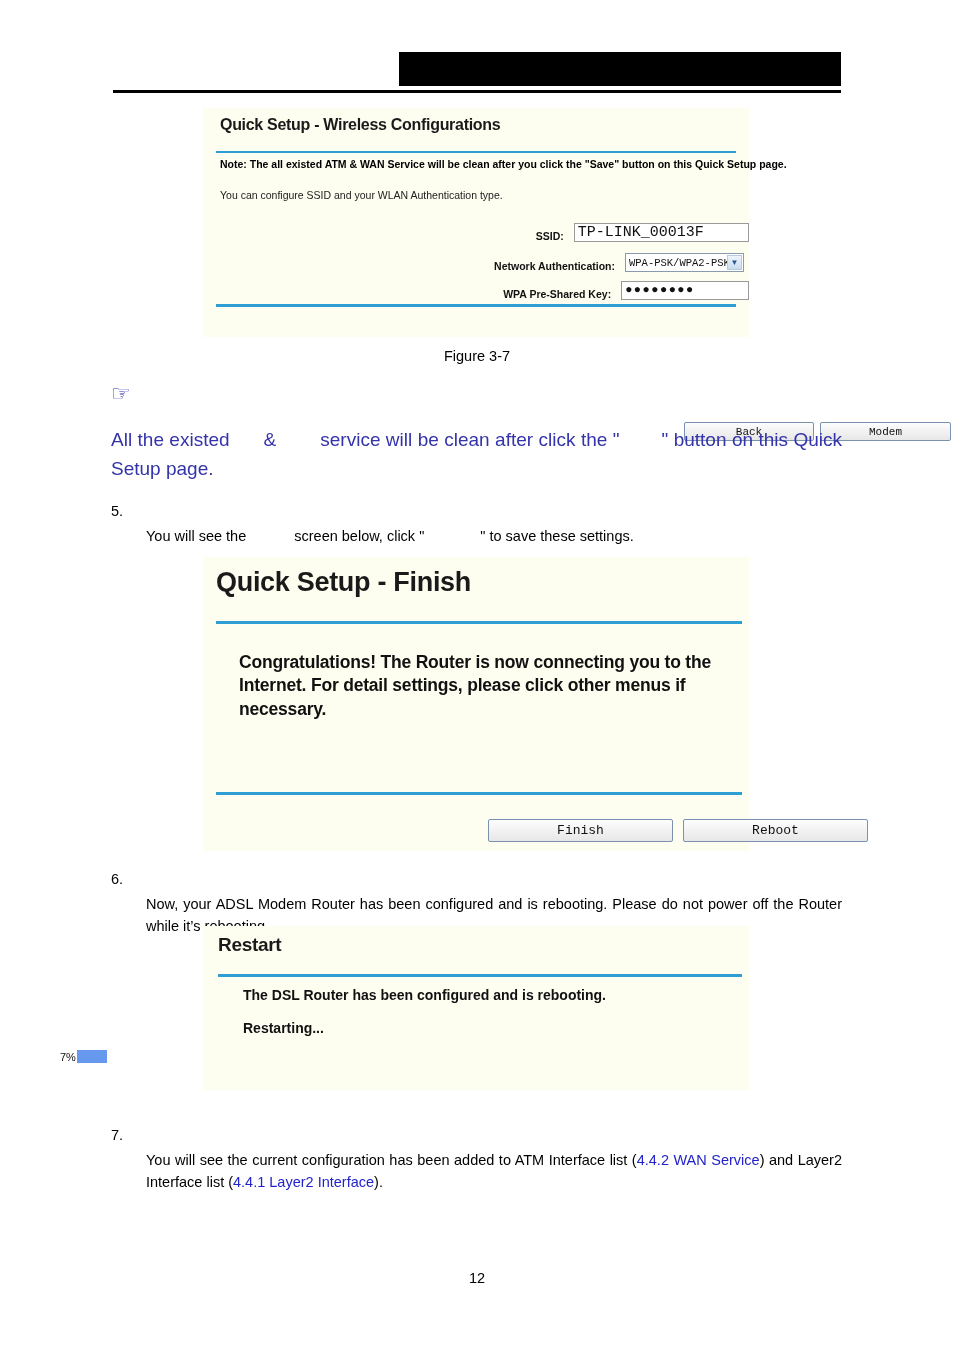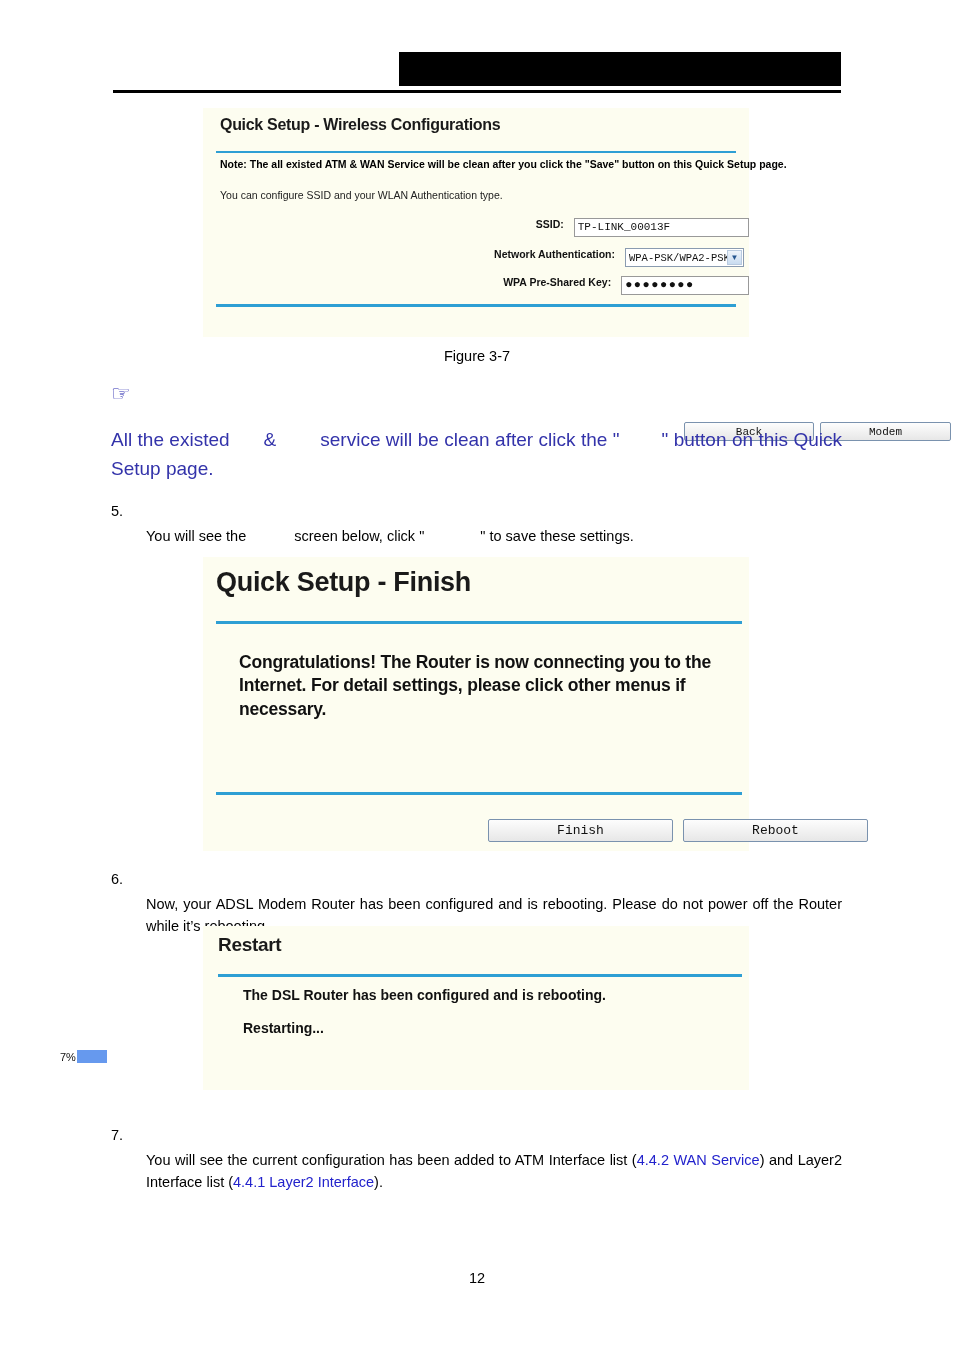--- a/index.html
+++ b/index.html
@@ -101,40 +101,40 @@
     white-space: nowrap;
     color: #222;
   }
 
   .form-row {
     position: absolute;
     left: 0;
     width: 546px;
     height: 24px;
     display: flex;
-    align-items: flex-start;
+    align-items: flex-end;
   }
   .form-label {
     width: 422px;
     text-align: right;
     padding-right: 10px;
     box-sizing: border-box;
     font-size: 10.5px;
     font-weight: bold;
     color: #111;
     white-space: nowrap;
   }
   .text-input {
     box-sizing: border-box;
     border: 1px solid #999;
     background: #ffffff;
     height: 19px;
     line-height: 17px;
     font-family: "Liberation Mono", monospace;
-    font-size: 11px;
+    font-size: 15px;
     color: #111;
     padding: 0 3px;
     white-space: nowrap;
     overflow: hidden;
   }
   #ssid-input { width: 199px; }
   #psk-input  { width: 129px; letter-spacing: 1.5px; font-size: 12px; }
 
   .select-box {
     box-sizing: border-box;

